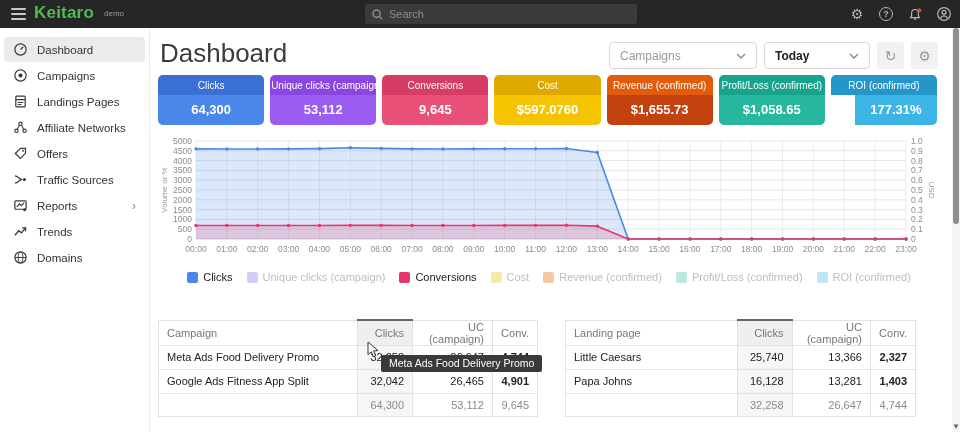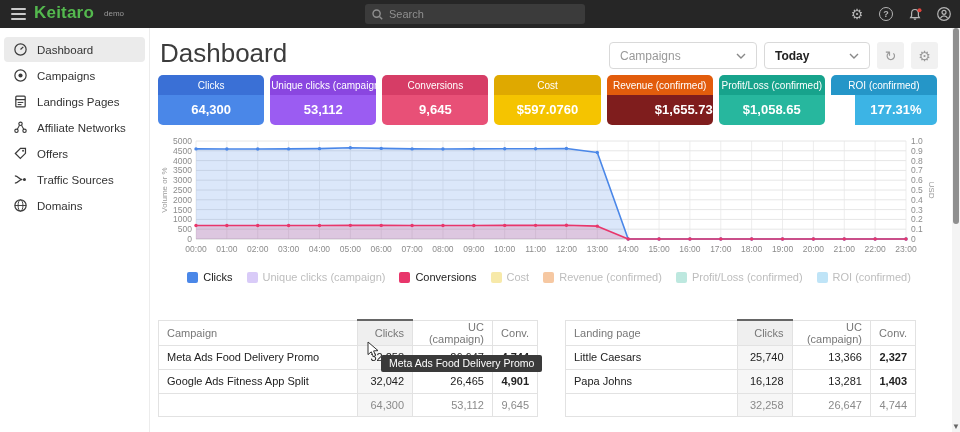--- a/index.html
+++ b/index.html
@@ -5,21 +5,21 @@
   * { margin:0; padding:0; box-sizing:border-box; }
   html,body { width:960px; height:432px; }
   body { font-family:"Liberation Sans", sans-serif; background:#fff; overflow:hidden; position:relative; }
 
   
   .topbar { position:absolute; left:0; top:0; width:960px; height:28px; background:#262626; z-index:20; }
   .hamburger { position:absolute; left:11px; top:8px; width:15px; height:12px; display:flex; flex-direction:column; justify-content:space-between; cursor:pointer; }
   .hamburger span { display:block; height:2px; background:#c9c9c9; border-radius:1px; }
   .brand { position:absolute; left:34px; top:3px; font-size:17px; font-weight:bold; color:#54b94e; letter-spacing:.2px; }
   .brand-suffix { position:absolute; left:104px; top:9px; font-size:8px; color:#9a9a9a; }
-  .searchbox { position:absolute; left:365px; top:4px; width:220px; height:20px; background:#3b3b3b; border-radius:3px; display:flex; align-items:center; padding:0 7px; }
+  .searchbox { position:absolute; left:365px; top:4px; width:272px; height:20px; background:#3b3b3b; border-radius:3px; display:flex; align-items:center; padding:0 7px; }
   .searchbox svg { flex:0 0 auto; }
   .searchbox input { background:transparent; border:none; outline:none; color:#cfcfcf; font-size:11px; margin-left:6px; width:100%; font-family:"Liberation Sans",sans-serif; }
   .searchbox input::placeholder { color:#8f8f8f; }
   .topbar-icons { position:absolute; right:8px; top:0; height:28px; display:flex; align-items:center; gap:13px; }
   .tb-icon { color:#b5b5b5; font-size:14px; line-height:1; cursor:pointer; position:relative; display:flex; align-items:center; justify-content:center; width:16px; height:16px; }
   .help-circle { width:14px; height:14px; border:1.2px solid #b5b5b5; border-radius:50%; font-size:9px; display:flex; align-items:center; justify-content:center; color:#b5b5b5; font-weight:bold; }
 
   
   .sidebar { position:absolute; left:0; top:28px; width:150px; height:404px; background:#fff; border-right:1px solid #ececec; padding-top:8px; }
   .side-item { display:flex; align-items:center; height:25px; margin:1px 4px; padding:0 9px; gap:9px; border-radius:4px; font-size:11.5px; color:#333; cursor:pointer; }
@@ -157,20 +157,36 @@
   </div>
   <div class="side-item">
     <svg width="15" height="15" viewBox="0 0 16 16">
         <path d="M2 4.2 C6 4.2 6 8 10 8 M2 11.8 C6 11.8 6 8 10 8" fill="none" stroke="#3a3a3a" stroke-width="1.3"></path>
         <circle cx="12.2" cy="8" r="1.6" fill="#3a3a3a"></circle>
       </svg>
     <span>Traffic Sources</span>
   </div>
   <div class="side-item">
     <svg width="15" height="15" viewBox="0 0 16 16">
+        <rect x="2" y="3" width="12" height="9" rx="1" fill="none" stroke="#3a3a3a" stroke-width="1.3"></rect>
+        <polyline points="4,9.5 7,6.2 9,8.2 12,5" fill="none" stroke="#3a3a3a" stroke-width="1.2"></polyline>
+        <circle cx="12.4" cy="12.6" r="1.6" fill="#3a3a3a"></circle>
+      </svg>
+    <span>Reports</span>
+    <span class="chev">›</span>
+  </div>
+  <div class="side-item">
+    <svg width="15" height="15" viewBox="0 0 16 16">
+        <polyline points="2,12 6.2,7.2 9,9.4 13.4,4.2" fill="none" stroke="#3a3a3a" stroke-width="1.4"></polyline>
+        <polyline points="9.8,4.2 13.4,4.2 13.4,7.8" fill="none" stroke="#3a3a3a" stroke-width="1.4"></polyline>
+      </svg>
+    <span>Trends</span>
+  </div>
+  <div class="side-item">
+    <svg width="15" height="15" viewBox="0 0 16 16">
         <circle cx="8" cy="8" r="6" fill="none" stroke="#3a3a3a" stroke-width="1.3"></circle>
         <ellipse cx="8" cy="8" rx="2.6" ry="6" fill="none" stroke="#3a3a3a" stroke-width="1"></ellipse>
         <line x1="2" y1="8" x2="14" y2="8" stroke="#3a3a3a" stroke-width="1"></line>
       </svg>
     <span>Domains</span>
   </div>
 </div>
 
 <div class="page-title">Dashboard</div>
 <div class="controls">
@@ -206,21 +222,21 @@
   <div class="metric-card">
     <div class="mc-label" style="background: rgb(214, 61, 102);">Conversions</div>
     <div class="mc-value" style="background: rgb(232, 80, 119);">9,645</div>
   </div>
   <div class="metric-card">
     <div class="mc-label" style="background: rgb(223, 169, 0);">Cost</div>
     <div class="mc-value" style="background: rgb(245, 196, 0);">$597.0760</div>
   </div>
   <div class="metric-card">
     <div class="mc-label" style="background: rgb(226, 92, 12);">Revenue (confirmed)</div>
-    <div class="mc-value" style="background: #7f1d1d; text-align: right;">$1,655.73</div>
+    <div class="mc-value" style="background: #c2410c;">$1,655.73</div>
   </div>
   <div class="metric-card">
     <div class="mc-label" style="background: rgb(23, 163, 140);">Profit/Loss (confirmed)</div>
     <div class="mc-value" style="background: rgb(39, 183, 158);">$1,058.65</div>
   </div>
   <div class="metric-card">
     <div class="mc-label" style="background: rgb(37, 150, 200);">ROI (confirmed)</div>
     <div class="mc-value" style="background: rgb(60, 180, 229); margin-left: 24px;">177.31%</div>
   </div>
 </div>

